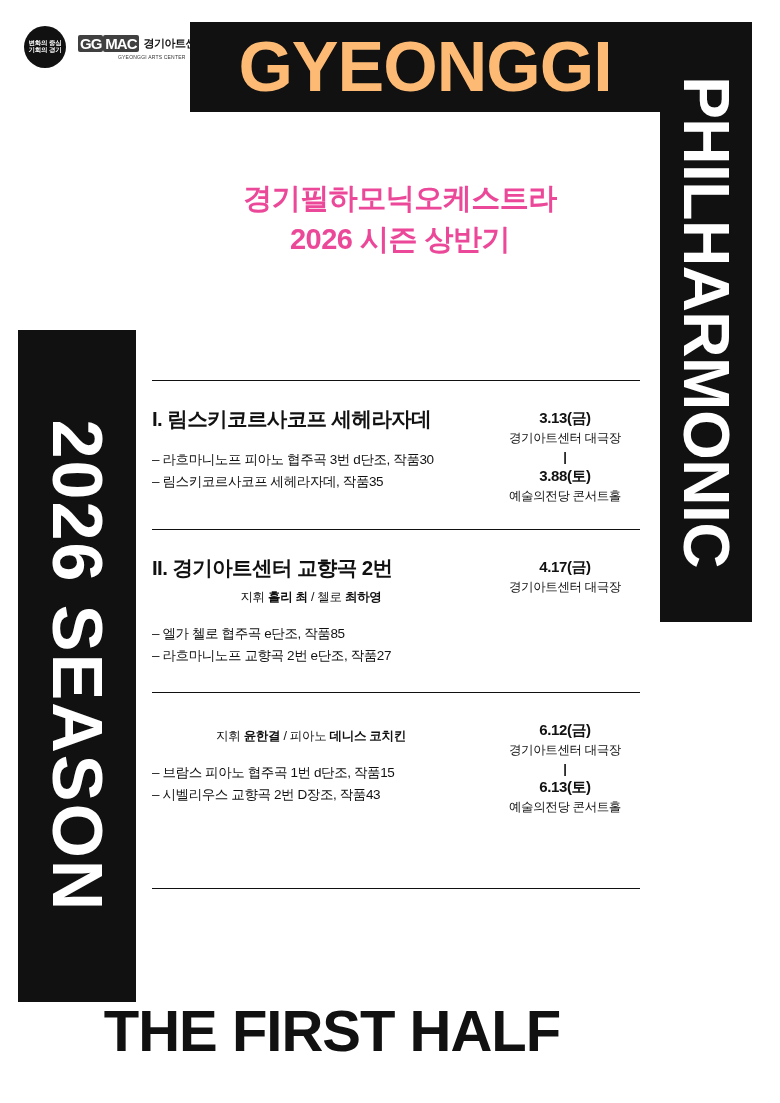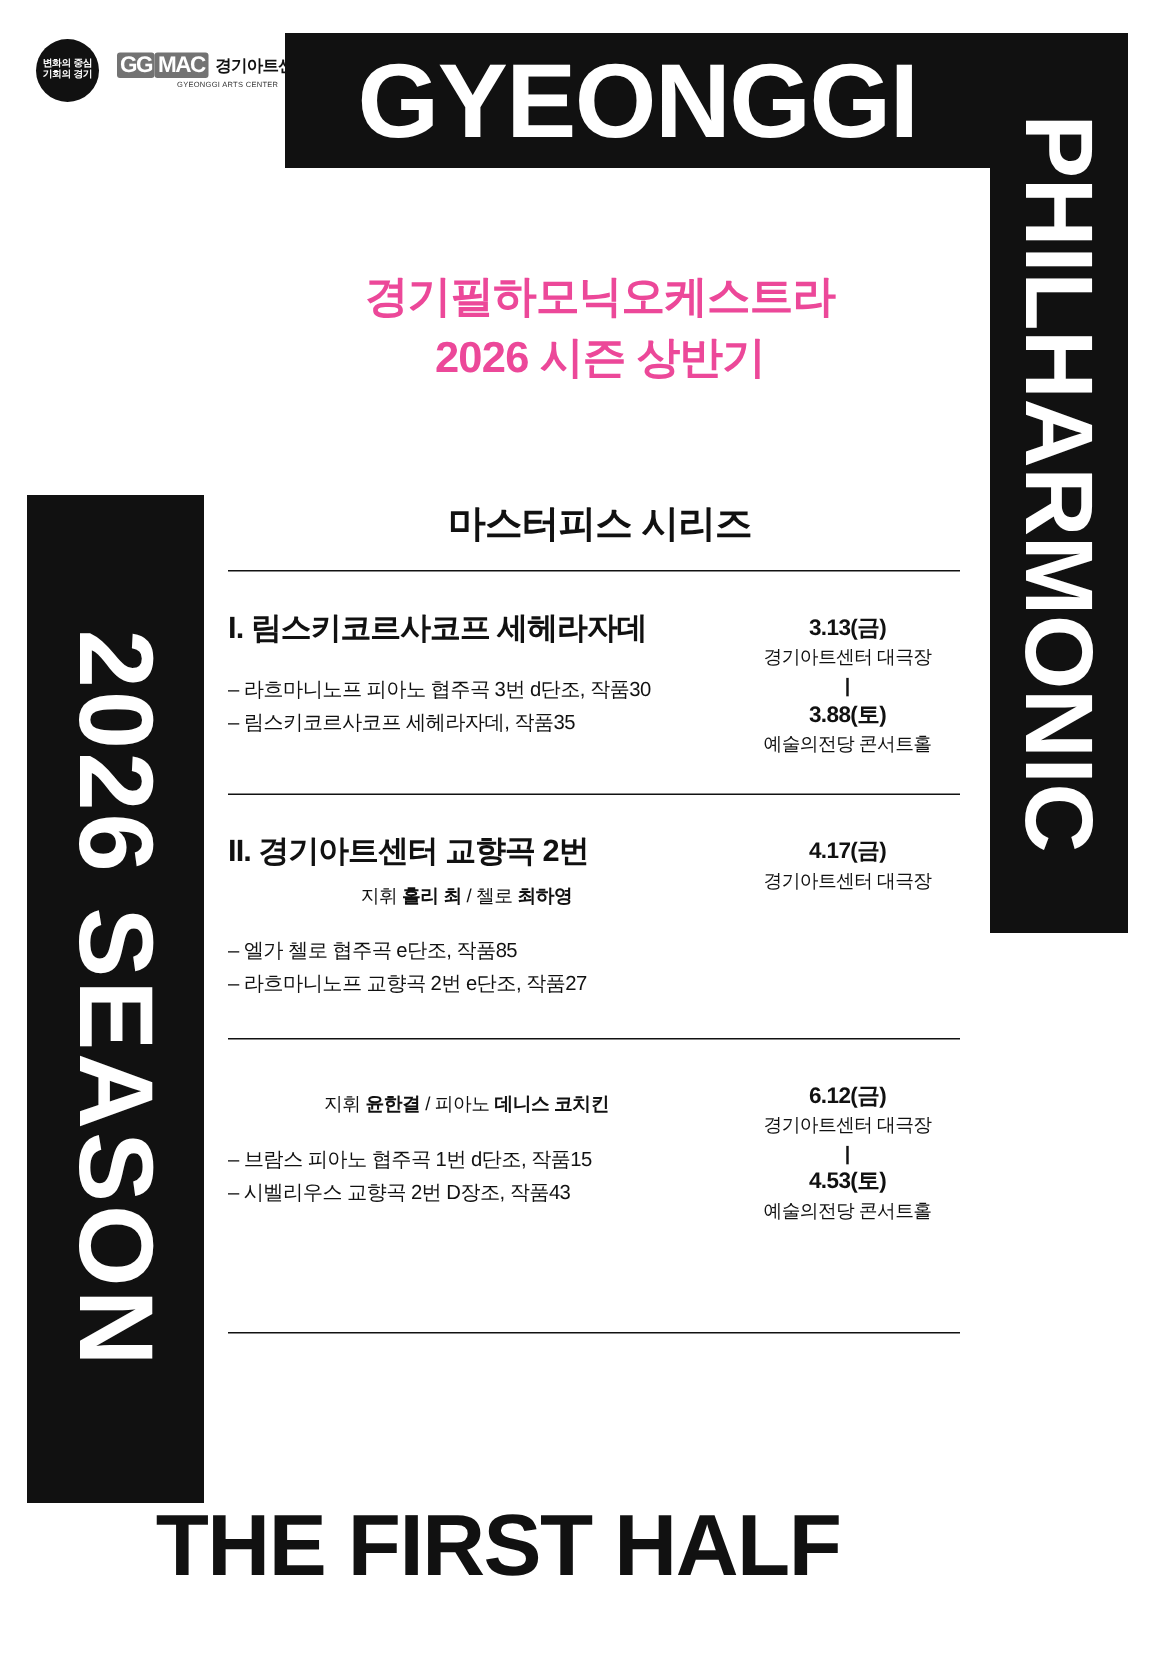--- a/index.html
+++ b/index.html
@@ -53,21 +53,21 @@
     gap: 5px;
   }
   .logo-gg-mark {
     font-size: 15px;
     font-weight: bold;
     letter-spacing: -1px;
     line-height: 1;
   }
   .logo-gg-mark .b {
     display: inline-block;
-    background: #737373;
+    background: #404040;
     color: #fff;
     padding: 1px 2px;
     border-radius: 2px;
   }
   .logo-gg-name {
     font-size: 11px;
     font-weight: bold;
     letter-spacing: -0.5px;
   }
   .logo-gg-sub {
@@ -84,21 +84,21 @@
     top: 22px;
     left: 190px;
     width: 470px;
     height: 90px;
     background: #111111;
     display: flex;
     align-items: center;
     justify-content: center;
   }
   .band-top-text {
-    color: #ffffff;
+    color: #fdba74;
     font-size: 70px;
     font-weight: bold;
     letter-spacing: -1px;
     line-height: 1;
     white-space: nowrap;
   }
 
   
   .band-right {
     position: absolute;
@@ -307,21 +307,20 @@
 
   <div class="band-left">
     <div class="band-left-text">2026 SEASON</div>
   </div>
 
   <div class="headline">
     <div class="headline-line">경기필하모닉오케스트라</div>
     <div class="headline-line">2026 시즌 상반기</div>
   </div>
 
-  <div class="series-title">마스터피스 시리즈</div>
 
   <div class="programs">
       <div class="rule"></div>
       <div class="program">
         <div class="prog-left">
           <div class="prog-title">I. 림스키코르사코프 세헤라자데</div>
           <div class="prog-works">
             <div>– 라흐마니노프 피아노 협주곡 3번 d단조, 작품30</div>
             <div>– 림스키코르사코프 세헤라자데, 작품35</div>
           </div>
@@ -355,21 +354,21 @@
           <div class="prog-credits"><span class="role">지휘</span> <span class="who">윤한결</span> <span class="role">/</span> <span class="role">피아노</span> <span class="who">데니스 코치킨</span></div>
           <div class="prog-works">
             <div>– 브람스 피아노 협주곡 1번 d단조, 작품15</div>
             <div>– 시벨리우스 교향곡 2번 D장조, 작품43</div>
           </div>
         </div>
         <div class="prog-right">
           <div class="date-main">6.12(금)</div>
           <div class="venue">경기아트센터 대극장</div>
           <div class="date-sep">|</div>
-          <div class="date-main">4.53(토)</div>
+          <div class="date-main">6.13(토)</div>
           <div class="venue">예술의전당 콘서트홀</div>
         </div>
       </div>
     </div>
 
   <div class="rule-bottom"></div>
 
   <div class="band-bottom">
     <div class="band-bottom-text">THE FIRST HALF</div>
   </div>

